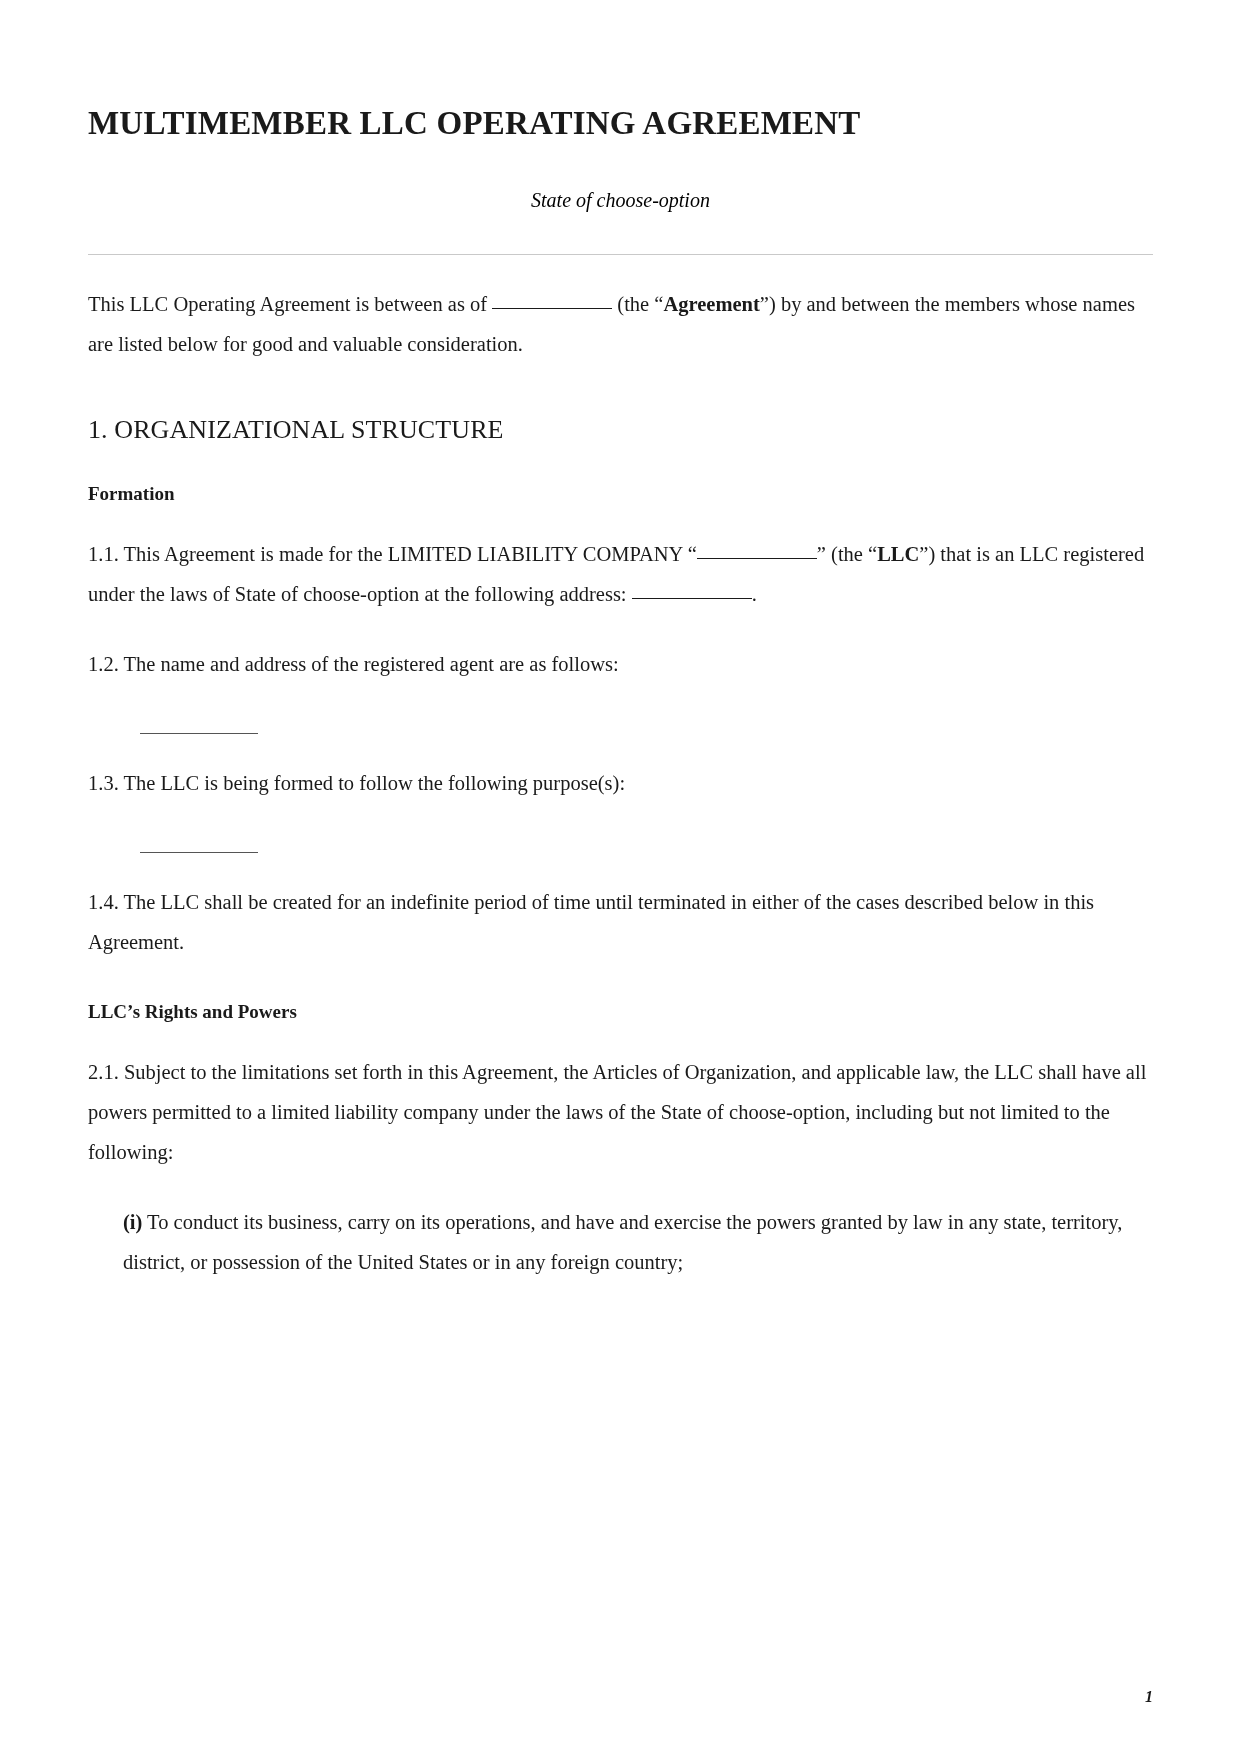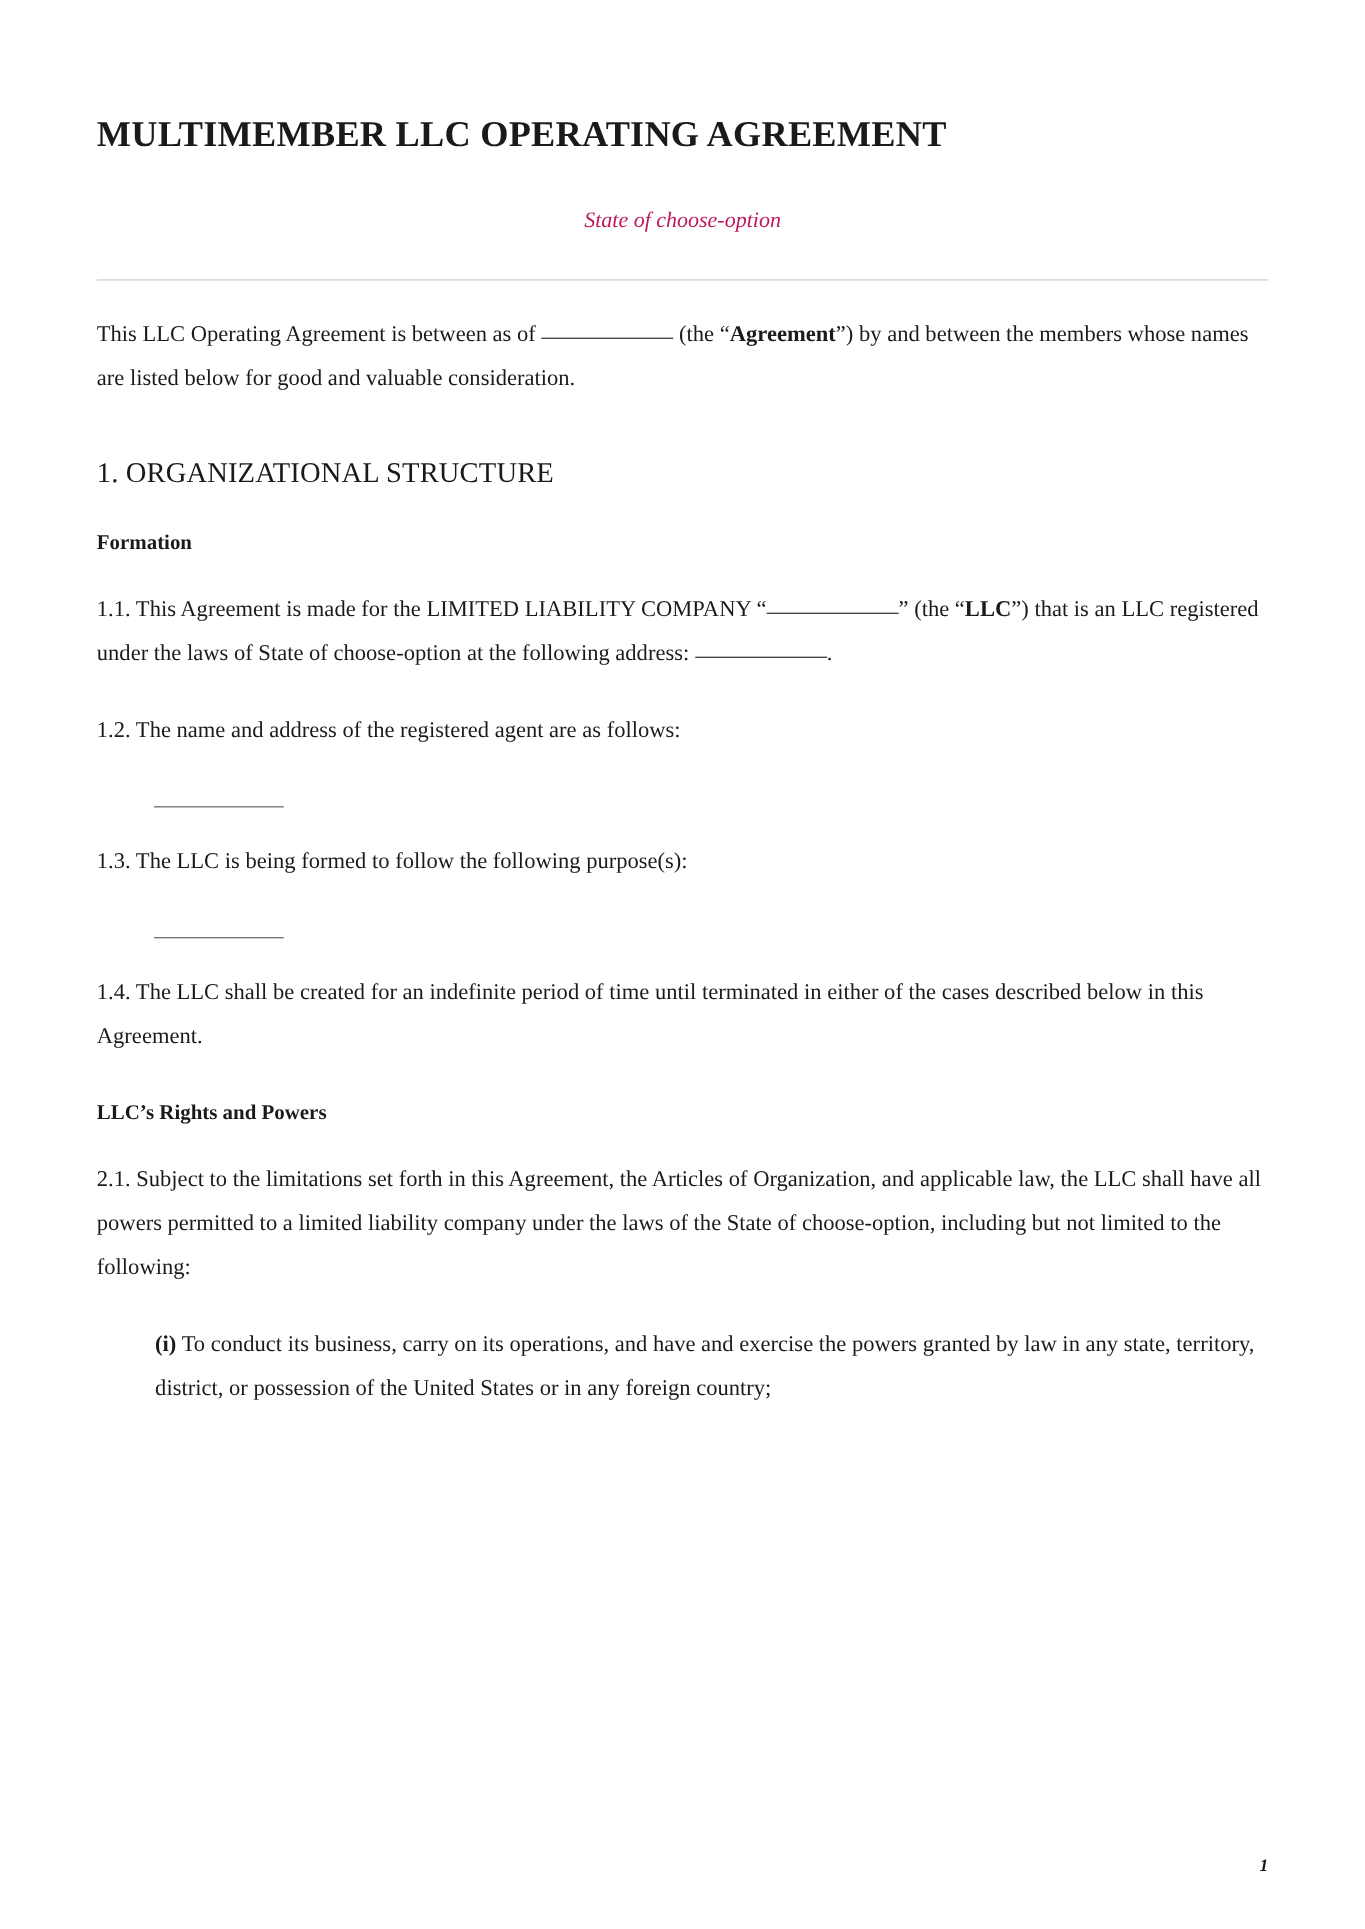--- a/index.html
+++ b/index.html
@@ -28,21 +28,21 @@
     font-weight: bold;
     letter-spacing: 0.2px;
     margin: 16px 0 0 0;
     line-height: 1.3;
   }
   .doc-subtitle {
     text-align: center;
     font-style: italic;
     font-size: 20px;
     margin-top: 44px;
-    color: #be185d;
+    color: #000000;
   }
   .rule {
     border: 0;
     border-top: 1px solid #c9c9c9;
     margin: 42px 0 0 0;
   }
   p.body-text {
     font-size: 20.5px;
     line-height: 1.95;
     margin: 30px 0 0 0;
@@ -66,21 +66,21 @@
     height: 0;
     vertical-align: 2px;
   }
   .fill-rule {
     width: 118px;
     height: 0;
     border-top: 1px solid #555;
     margin: 48px 0 0 52px;
   }
   .indent-item {
-    margin-left: 53px;
+    margin-left: 35px;
     font-size: 20.5px;
     line-height: 1.95;
     margin-top: 30px;
   }
   .page-number {
     position: absolute;
     right: 88px;
     bottom: 48px;
     font-size: 16px;
     font-weight: bold;

